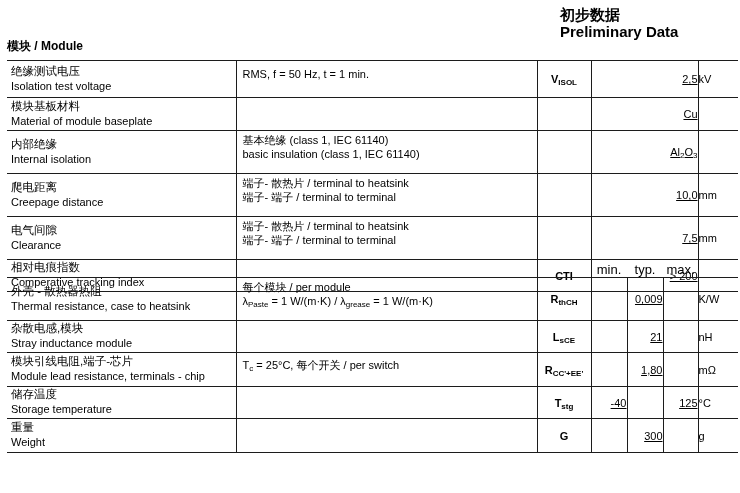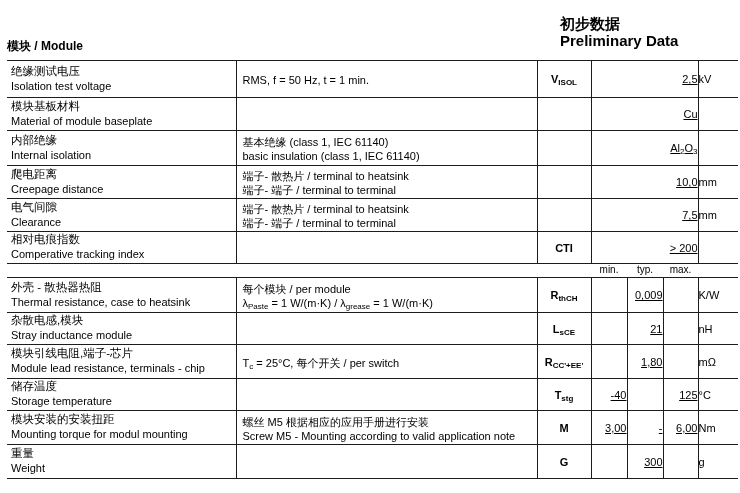--- a/index.html
+++ b/index.html
@@ -3,47 +3,47 @@
 <meta charset="utf-8">
 <style>
   html,body { margin:0; padding:0; }
   body {
     width:740px; height:493px; background:#ffffff; color:#000;
     font-family:"Liberation Sans","DejaVu Sans",sans-serif;
     position:relative; overflow:hidden;
   }
   .doc-header {
     position:absolute; left:560px; top:6px;
-    font-weight:bold; font-size:15px; line-height:17px; white-space:nowrap;margin-top:9px;
+    font-weight:bold; font-size:15px; line-height:17px; white-space:nowrap;
   }
   .section-title {
     position:absolute; left:7px; top:37px;
     font-weight:bold; font-size:12px; line-height:18px;
   }
   table.spec {
     position:absolute; left:7px; width:731px;
     border-collapse:collapse; table-layout:fixed;
   }
   .t1 { top:60px; }
   .t2 { top:277px; }
   td {
     border:1px solid #1c1c1c; padding:0; vertical-align:middle;
     font-size:11px; line-height:14px; overflow:hidden;
   }
   .c-name  { border-left:none; padding:0 2px 2px 4px; }
-  .c-cond  { padding:2px 2px 0 6px; }
+  .c-cond  { padding:2px 2px 12px 6px; }
   .c-sym   { text-align:center;font-weight:bold; }
   .c-val, .c-min, .c-typ, .c-max { text-align:right;text-decoration:underline; }
   .c-unit  { border-right:none; text-align:left; }
   .zh { font-size:11.5px; line-height:15px; }
   .en { font-size:11px;  line-height:14px; }
   sub { font-size:8px; line-height:0; vertical-align:-2px; }
   .band {
     position:absolute; left:7px; top:263px; width:731px; height:14px;
-    display:flex; font-size:10px; line-height:14px;
+    display:flex; font-size:13px; line-height:14px;
   }
   .band .sp-left { width:584px; }
   .band .b-min { width:36px; text-align:center; }
   .band .b-typ { width:36px; text-align:center; }
   .band .b-max { width:35px; text-align:center; }
   .band .sp-right { width:40px; }
   col.w-name{width:229px} col.w-cond{width:301px} col.w-sym{width:54px}
   col.w-min{width:36px} col.w-typ{width:36px} col.w-max{width:35px} col.w-unit{width:40px}
 </style>
 </head>
@@ -208,35 +208,20 @@
     </td>
     <td class="c-cond"></td>
     <td class="c-sym"><span>T</span><sub>stg</sub></td>
     <td class="c-min">-40</td>
     <td class="c-typ"></td>
     <td class="c-max">125</td>
     <td class="c-unit">°C</td>
   </tr>
   <tr style="height:34px">
     <td class="c-name">
-      <div class="zh">模块安装的安装扭距</div>
-      <div class="en">Mounting torque for modul mounting</div>
-    </td>
-    <td class="c-cond">
-      <div>螺丝 M5 根据相应的应用手册进行安装</div>
-      <div>Screw M5 - Mounting according to valid application note</div>
-    </td>
-    <td class="c-sym">M</td>
-    <td class="c-min">3,00</td>
-    <td class="c-typ">-</td>
-    <td class="c-max">6,00</td>
-    <td class="c-unit">Nm</td>
-  </tr>
-  <tr style="height:34px">
-    <td class="c-name">
       <div class="zh">重量</div>
       <div class="en">Weight</div>
     </td>
     <td class="c-cond"></td>
     <td class="c-sym">G</td>
     <td class="c-min"></td>
     <td class="c-typ">300</td>
     <td class="c-max"></td>
     <td class="c-unit">g</td>
   </tr>

